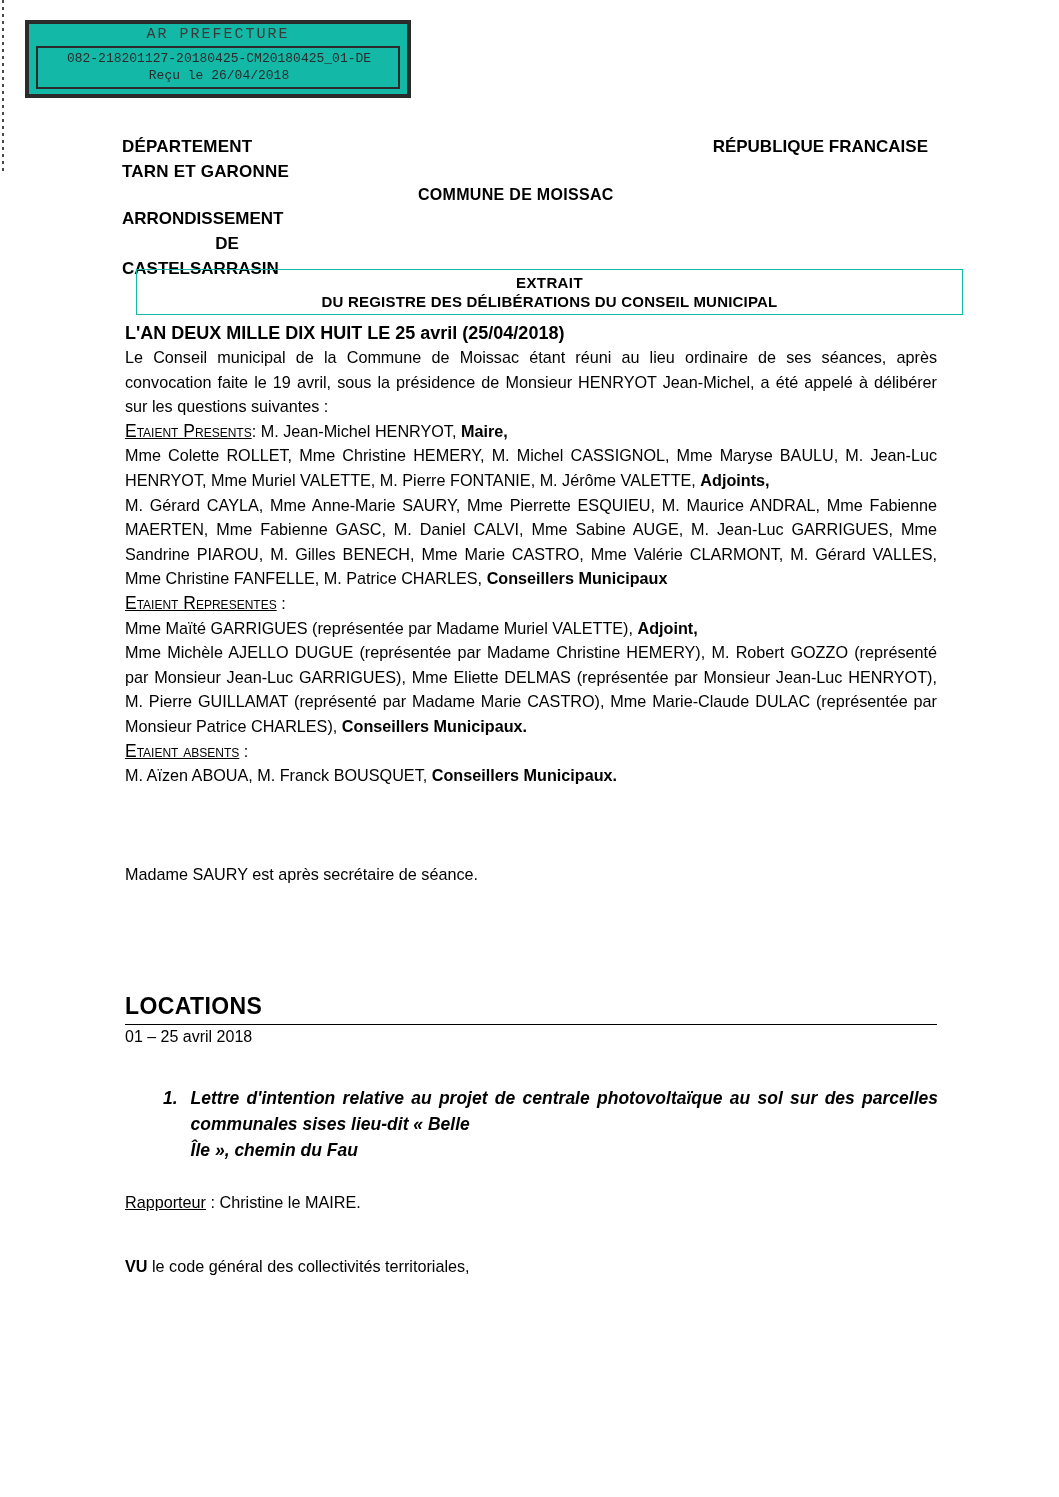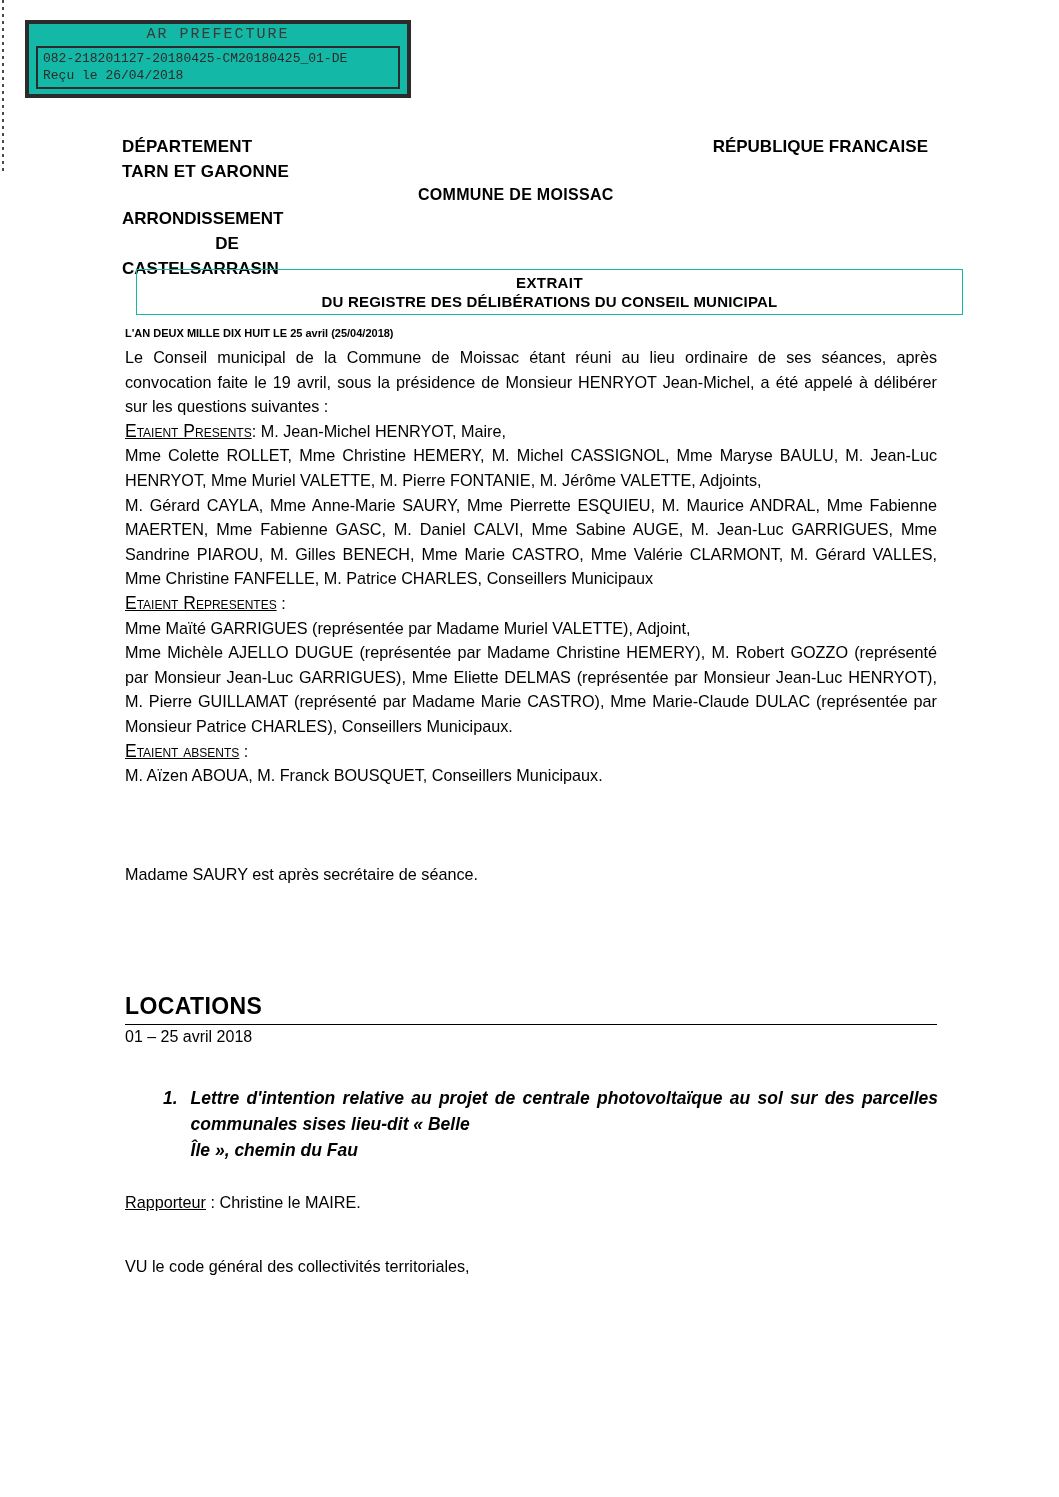--- a/index.html
+++ b/index.html
@@ -47,20 +47,21 @@
     letter-spacing: 2px;
     color: #3a3a3a;
     margin-top: 3px;
     line-height: 16px;
   }
   .stamp-inner {
     margin: 3px 7px 16px 7px;
     border: 2px solid #2b2b2b;
     box-sizing: border-box;
     padding: 2px 3px 3px 5px;
+    text-align: center;
   }
   .stamp-line {
     font-family: "Liberation Mono", monospace;
     font-size: 13px;
     line-height: 17px;
     color: #2b2b2b;
     white-space: nowrap;
     letter-spacing: 0px;
   }
 
@@ -146,24 +147,24 @@
     width: 812px;
     font-size: 16.2px;
     line-height: 24.6px;
   }
   .p {
     margin: 0;
     text-align: justify;
     text-justify: inter-word;
   }
   .p.nojust { text-align: left; }
-  .b { font-weight: normal; }
+  .b { font-weight: bold; }
   .an-line {
     font-weight: bold;
-    font-size: 11px;
+    font-size: 18px;
     line-height: 24px;
     margin: 0;
   }
   .smallcaps {
     font-variant: small-caps;
     text-decoration: underline;
     font-size: 17.5px;
   }
   .gap-lg { height: 74px; }
 

